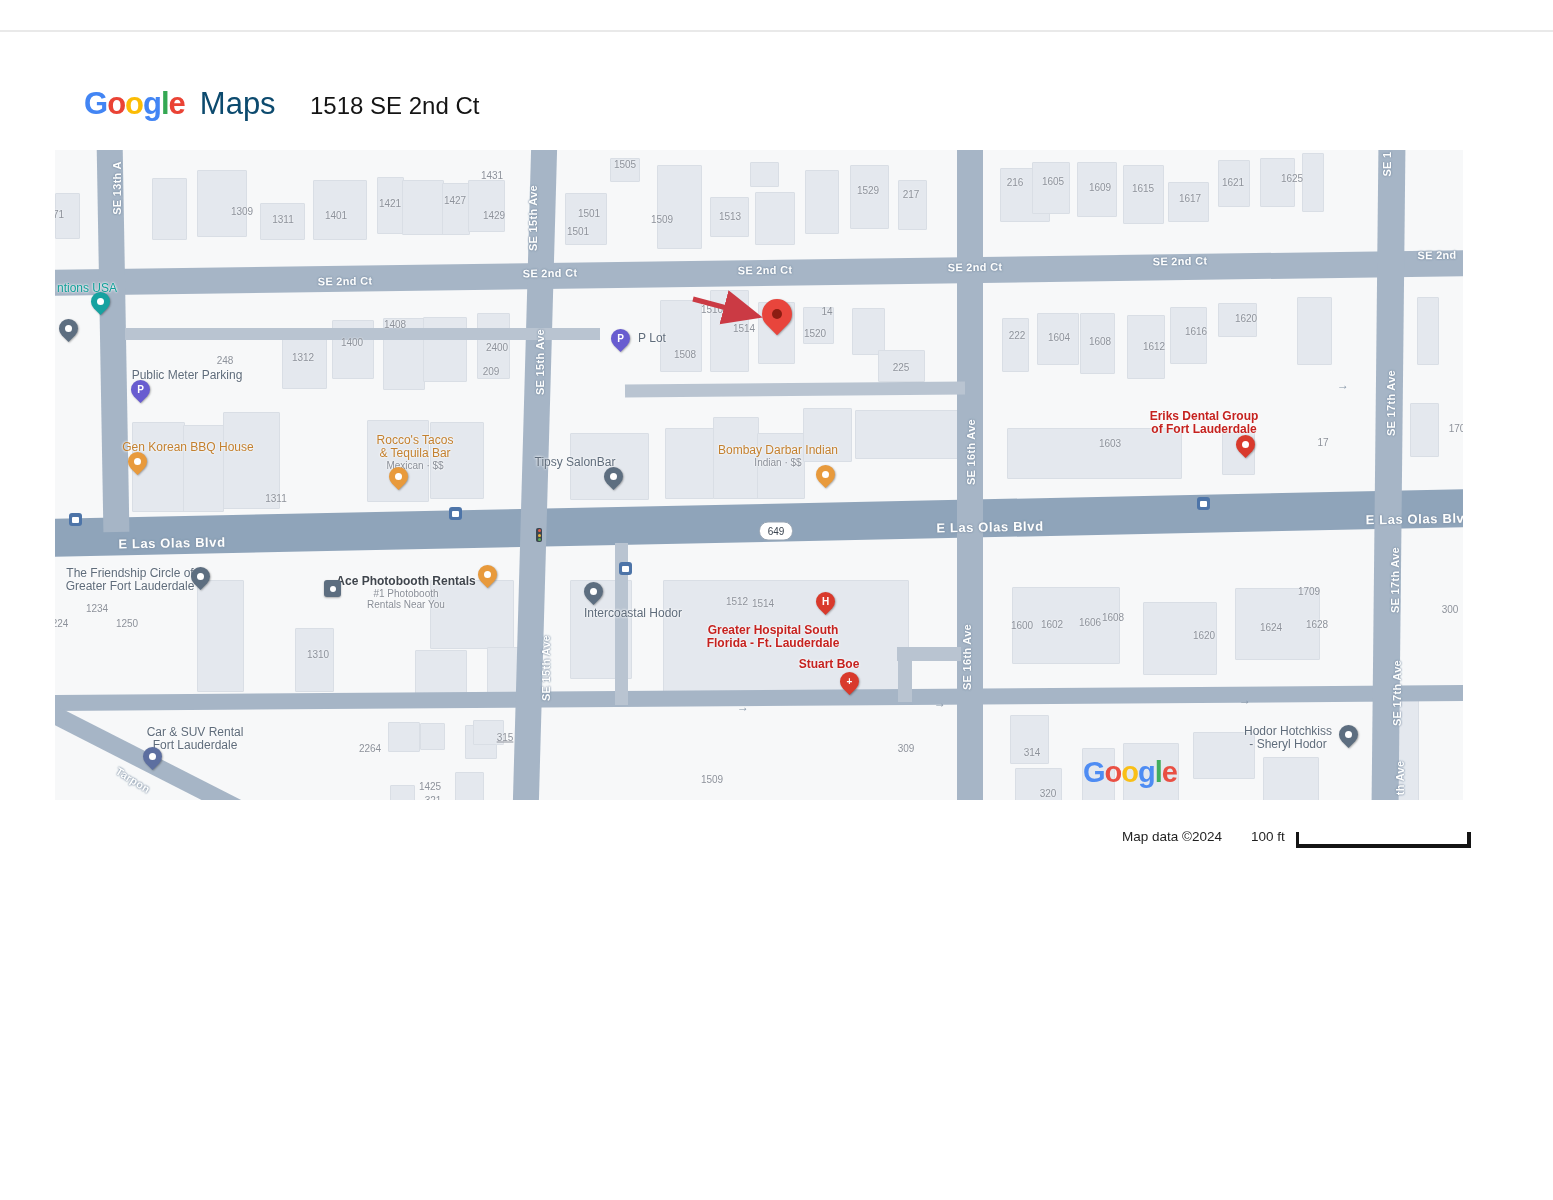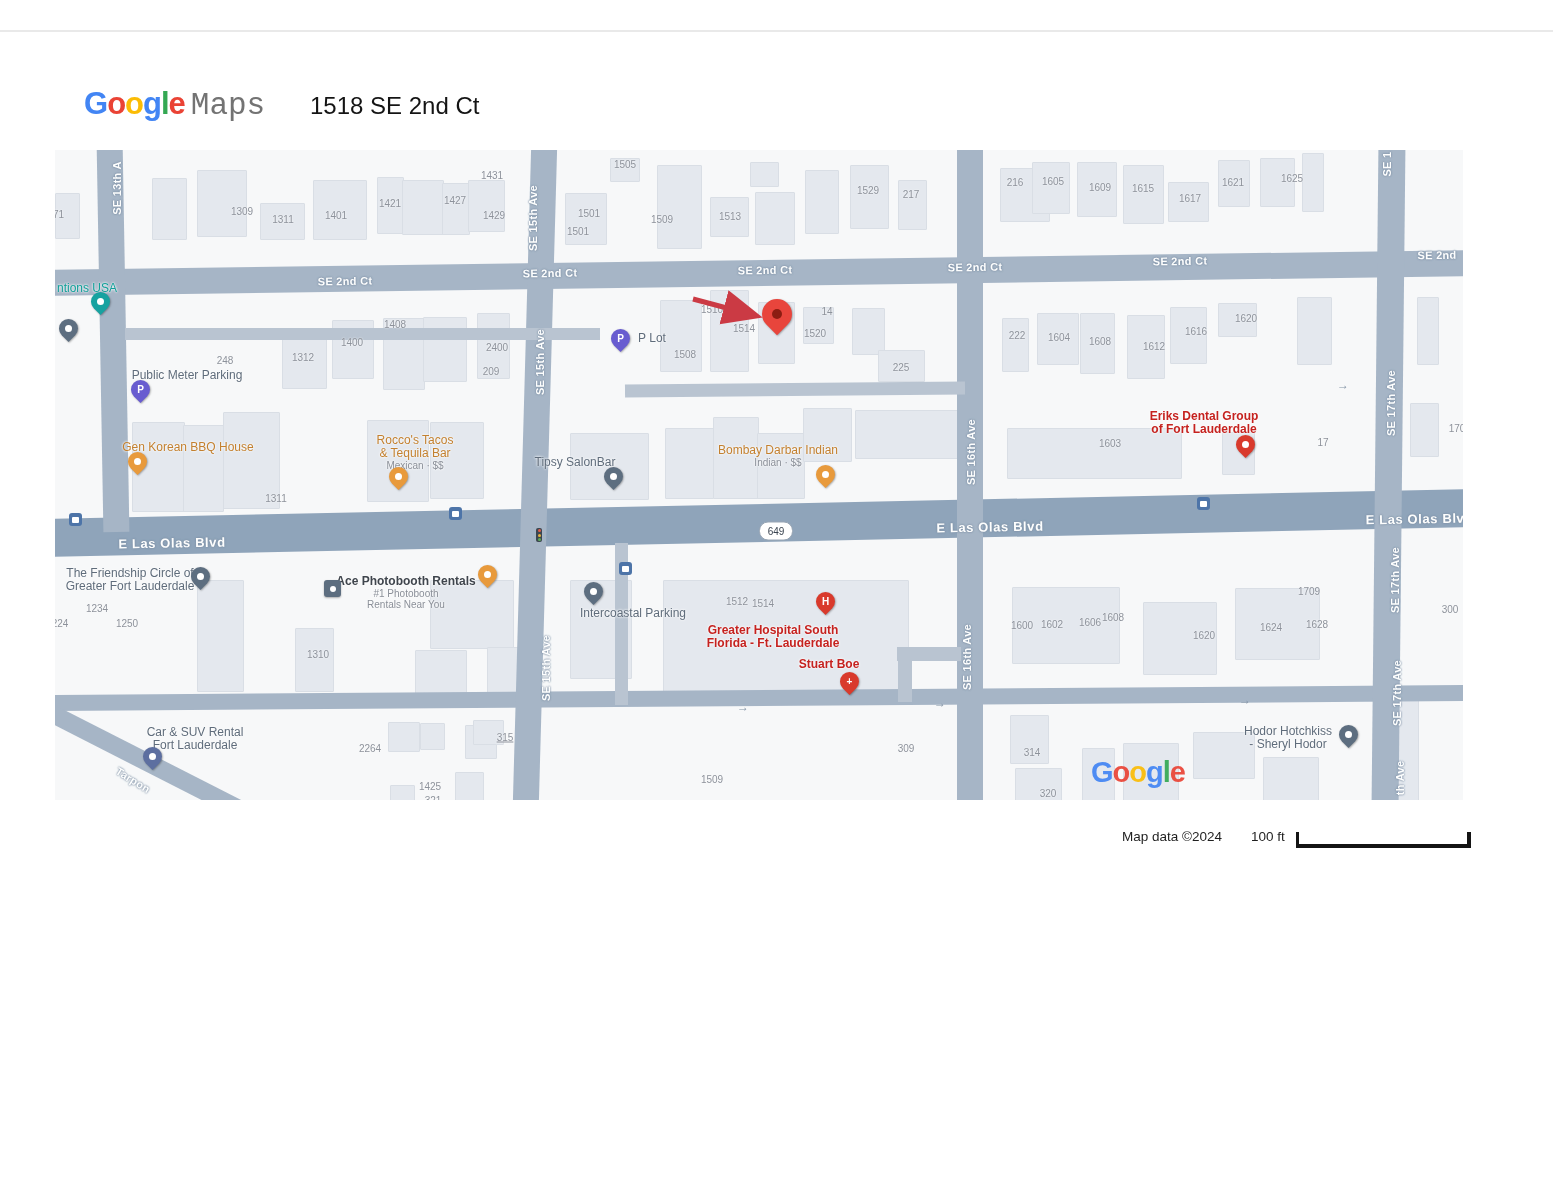--- a/index.html
+++ b/index.html
@@ -1,21 +1,21 @@
 <!DOCTYPE html>
 <html><head>
 <meta charset="utf-8">
 <style>
   html,body{margin:0;padding:0;width:1553px;height:1200px;background:#fff;overflow:hidden;
     font-family:"Liberation Sans","DejaVu Sans",sans-serif;}
   .page{position:relative;width:1553px;height:1200px;}
   .topline{position:absolute;left:0;top:30px;width:1553px;height:2px;background:#e9e9e9;}
   
   .hdr-logo{position:absolute;left:84px;top:86px;font-size:31px;font-weight:bold;letter-spacing:-1px;}
-  .hdr-logo .maps{color:#737373;font-weight:normal;margin-left:6px;letter-spacing:0;font-family:Liberation Mono, monospace;}
+  .hdr-logo .maps{color:#0c4a6e;font-weight:normal;margin-left:15px;letter-spacing:0;}
   .page-title{position:absolute;left:310px;top:92px;font-size:24px;color:#141414;}
   
   #map{position:absolute;left:55px;top:150px;width:1408px;height:650px;background:#f7f8f9;overflow:hidden;}
   .bldg{position:absolute;background:#e4e8ee;border:1px solid #d9dee5;border-radius:1px;z-index:1;}
   .road{position:absolute;z-index:2;}
   .bnum{position:absolute;z-index:3;font-size:10px;color:#8d929b;transform:translate(-50%,-50%);white-space:nowrap;
     text-shadow:0 0 2px #fff;}
   .rlabel{position:absolute;z-index:4;font-size:11px;font-weight:bold;color:#fdfefe;white-space:nowrap;
     text-shadow:0 0 2px #7e90a5,0 0 2px #7e90a5;letter-spacing:.3px;}
   .rlabel.lg{font-size:13px;letter-spacing:.6px;}
@@ -280,21 +280,21 @@
       <div class="poi" style="left: 75px; top: 417px; color: rgb(95, 108, 123);">
         <div>The Friendship Circle of</div>
         <div>Greater Fort Lauderdale</div>
       </div>
       <div class="poi bold" style="left: 351px; top: 425px; color: rgb(63, 69, 77);">
         <div>Ace Photobooth Rentals</div>
         <div class="sub">#1 Photobooth</div>
         <div class="sub">Rentals Near You</div>
       </div>
       <div class="poi" style="left: 578px; top: 457px; color: rgb(95, 108, 123);">
-        <div>Intercoastal Parking</div>
+        <div>Intercoastal Hodor</div>
       </div>
       <div class="poi bold" style="left: 718px; top: 474px; color: rgb(197, 34, 31);">
         <div>Greater Hospital South</div>
         <div>Florida - Ft. Lauderdale</div>
       </div>
       <div class="poi bold" style="left: 774px; top: 508px; color: rgb(197, 34, 31);">
         <div>Stuart Boe</div>
       </div>
       <div class="poi" style="left: 140px; top: 576px; color: rgb(95, 108, 123);">
         <div>Car &amp; SUV Rental</div>
@@ -399,21 +399,21 @@
       <div class="tl" style="left: 481px; top: 378px;">
         <i style="background: rgb(224, 91, 75);"></i>
         <i style="background: rgb(232, 178, 60);"></i>
         <i style="background: rgb(92, 171, 88);"></i>
       </div>
       <div class="shield" style="left: 721px; top: 381px;">649</div>
       <div class="rarr" style="left: 1288px; top: 235px;">→</div>
       <div class="rarr" style="left: 885px; top: 553px;">→</div>
       <div class="rarr" style="left: 1190px; top: 550px;">→</div>
       <div class="rarr" style="left: 688px; top: 557px;">→</div>
-      <div id="maplogo" style="left: 1028px; top: 606px; padding-left: 8px;"><span style="color: rgb(66, 133, 244);">G</span><span style="color: rgb(234, 67, 53);">o</span><span style="color: rgb(251, 188, 5);">o</span><span style="color: rgb(66, 133, 244);">g</span><span style="color: rgb(52, 168, 83);">l</span><span style="color: rgb(234, 67, 53);">e</span></div>
+      <div id="maplogo" style="left: 1028px; top: 606px;"><span style="color: rgb(66, 133, 244);">G</span><span style="color: rgb(234, 67, 53);">o</span><span style="color: rgb(251, 188, 5);">o</span><span style="color: rgb(66, 133, 244);">g</span><span style="color: rgb(52, 168, 83);">l</span><span style="color: rgb(234, 67, 53);">e</span></div>
       <div class="arrow-wrap" style="left: 630px; top: 140px;"><svg width="90" height="40">
   <defs>
             <marker id="ah" markerWidth="9" markerHeight="9" refX="6" refY="3.5" orient="auto">
     <path d="M0,0L8,3.5L0,7Z" fill="#cb3a44"></path>
             </marker>
           </defs>
   <line x1="8" y1="9" x2="68" y2="25" stroke="#cb3a44" stroke-width="5" marker-end="url(#ah)"></line>
         </svg></div>
     </div>
 

